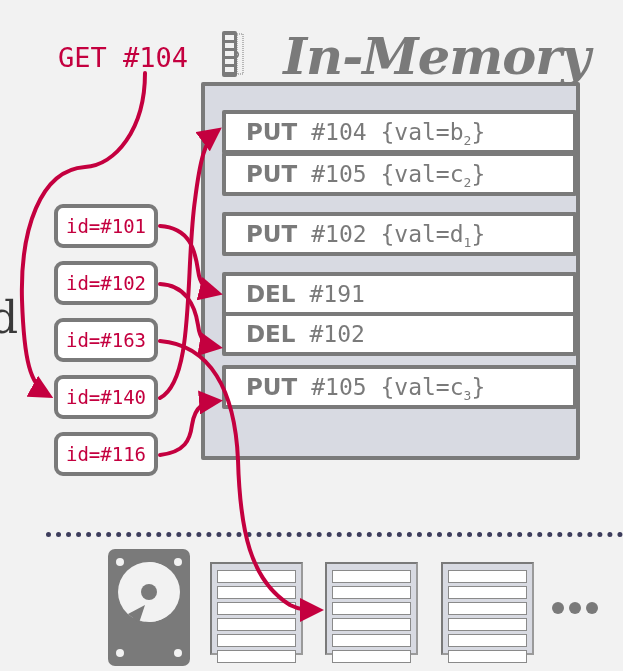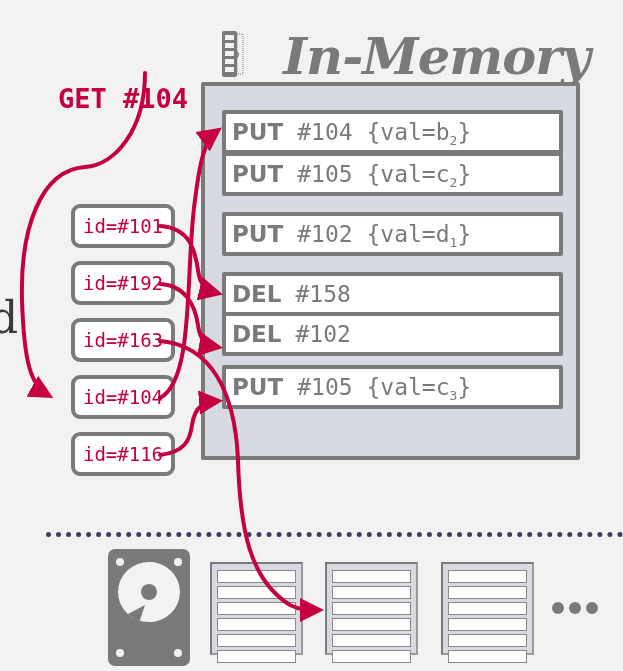--- a/index.html
+++ b/index.html
@@ -5,52 +5,51 @@
   html, body { margin: 0; padding: 0; }
   body {
     width: 623px; height: 671px; overflow: hidden;
     background: #f2f2f2; position: relative;
     font-family: "DejaVu Sans", sans-serif;
   }
   .abs { position: absolute; }
   .get-label {
     left: 58px; top: 42px;
     font-family: "DejaVu Sans Mono", monospace;
-    font-weight: bold; font-size: 27px; color: #c4003f;
+    font-weight: normal; font-size: 27px; color: #c4003f;
     letter-spacing: 0px;
-    margin-top: 41px;
   }
   .cut-letter {
     left: -10px; top: 292px;
     font-family: "DejaVu Serif", serif; font-size: 44px; color: #3a3a3a;
   }
   .title {
     left: 250px; top: 26px;
     font-family: "DejaVu Serif", serif; font-style: italic; font-weight: bold;
     font-size: 51px; color: #7a7a7a; letter-spacing: -1px; text-align: center;
   }
   .mem-icon { left: 221px; top: 30px; width: 24px; height: 48px; }
   .page-box {
     left: 201px; top: 82px; width: 371px; height: 370px;
     background: #d8dae2; border: 4px solid #7a7a7a; border-radius: 2px;
   }
   .rec {
     left: 222px; width: 327px; height: 36px;
     background: #ffffff; border: 4px solid #7a7a7a; border-radius: 2px;
     font-family: "DejaVu Sans Mono", monospace; font-size: 23px; color: #7a7a7a;
-    line-height: 36px; padding-left: 6px; box-sizing: content-box;
+    line-height: 36px; padding-left: 20px; box-sizing: content-box;
     white-space: nowrap;
   }
   .rec .op { font-family: "DejaVu Sans", sans-serif; font-weight: bold; color: #7a7a7a; margin-right: 14px; }
   .rec sub { font-size: 13px; vertical-align: -5px; line-height: 0; }
   .idbox {
     left: 54px; width: 96px; height: 36px;
     background: #ffffff; border: 4px solid #7a7a7a; border-radius: 9px;
     font-family: "DejaVu Sans Mono", monospace; font-size: 19px; color: #c4003f;
-    line-height: 36px; text-align: center; margin-left: 17px;
+    line-height: 36px; text-align: center;
   }
   .divider {
     left: 46px; top: 532px; width: 577px; height: 0;
     border-top: 5px dotted #3d3d5c;
   }
   .hdd { left: 108px; top: 549px; width: 82px; height: 117px; }
   .dpage {
     top: 562px; width: 93px; height: 93px;
     background: #d8dae2; border: 2px solid #7a7a7a; border-right-color: #9a9a9a; border-bottom-color: #9a9a9a;
     box-sizing: border-box; padding: 6px 5px 0 5px;
@@ -85,33 +84,33 @@
 <div class="abs rec" style="top:110px">
   <span class="op">PUT</span><span>#104</span> <span>{val=</span><span>b</span><sub>2</sub><span>}</span>
 </div>
 <div class="abs rec" style="top:152px">
   <span class="op">PUT</span><span>#105</span> <span>{val=</span><span>c</span><sub>2</sub><span>}</span>
 </div>
 <div class="abs rec" style="top:212px">
   <span class="op">PUT</span><span>#102</span> <span>{val=</span><span>d</span><sub>1</sub><span>}</span>
 </div>
 <div class="abs rec" style="top:272px">
-  <span class="op">DEL</span><span>#158</span>
+  <span class="op">DEL</span><span>#191</span>
 </div>
 <div class="abs rec" style="top:312px">
   <span class="op">DEL</span><span>#102</span>
 </div>
 <div class="abs rec" style="top:365px">
   <span class="op">PUT</span><span>#105</span> <span>{val=</span><span>c</span><sub>3</sub><span>}</span>
 </div>
 
 <div class="abs idbox" style="top:204px">id=#101</div>
-<div class="abs idbox" style="top:261px">id=#192</div>
+<div class="abs idbox" style="top:261px">id=#102</div>
 <div class="abs idbox" style="top:318px">id=#163</div>
-<div class="abs idbox" style="top:375px">id=#104</div>
+<div class="abs idbox" style="top:375px">id=#140</div>
 <div class="abs idbox" style="top:432px">id=#116</div>
 
 <div class="abs divider"></div>
 
 <svg class="abs hdd" viewBox="0 0 82 117">
   <rect x="0" y="0" width="82" height="117" rx="7" fill="#7a7a7a"></rect>
   <circle cx="12" cy="13" r="4" fill="#f2f2f2"></circle>
   <circle cx="70" cy="13" r="4" fill="#f2f2f2"></circle>
   <circle cx="12" cy="104" r="4" fill="#f2f2f2"></circle>
   <circle cx="70" cy="104" r="4" fill="#f2f2f2"></circle>

